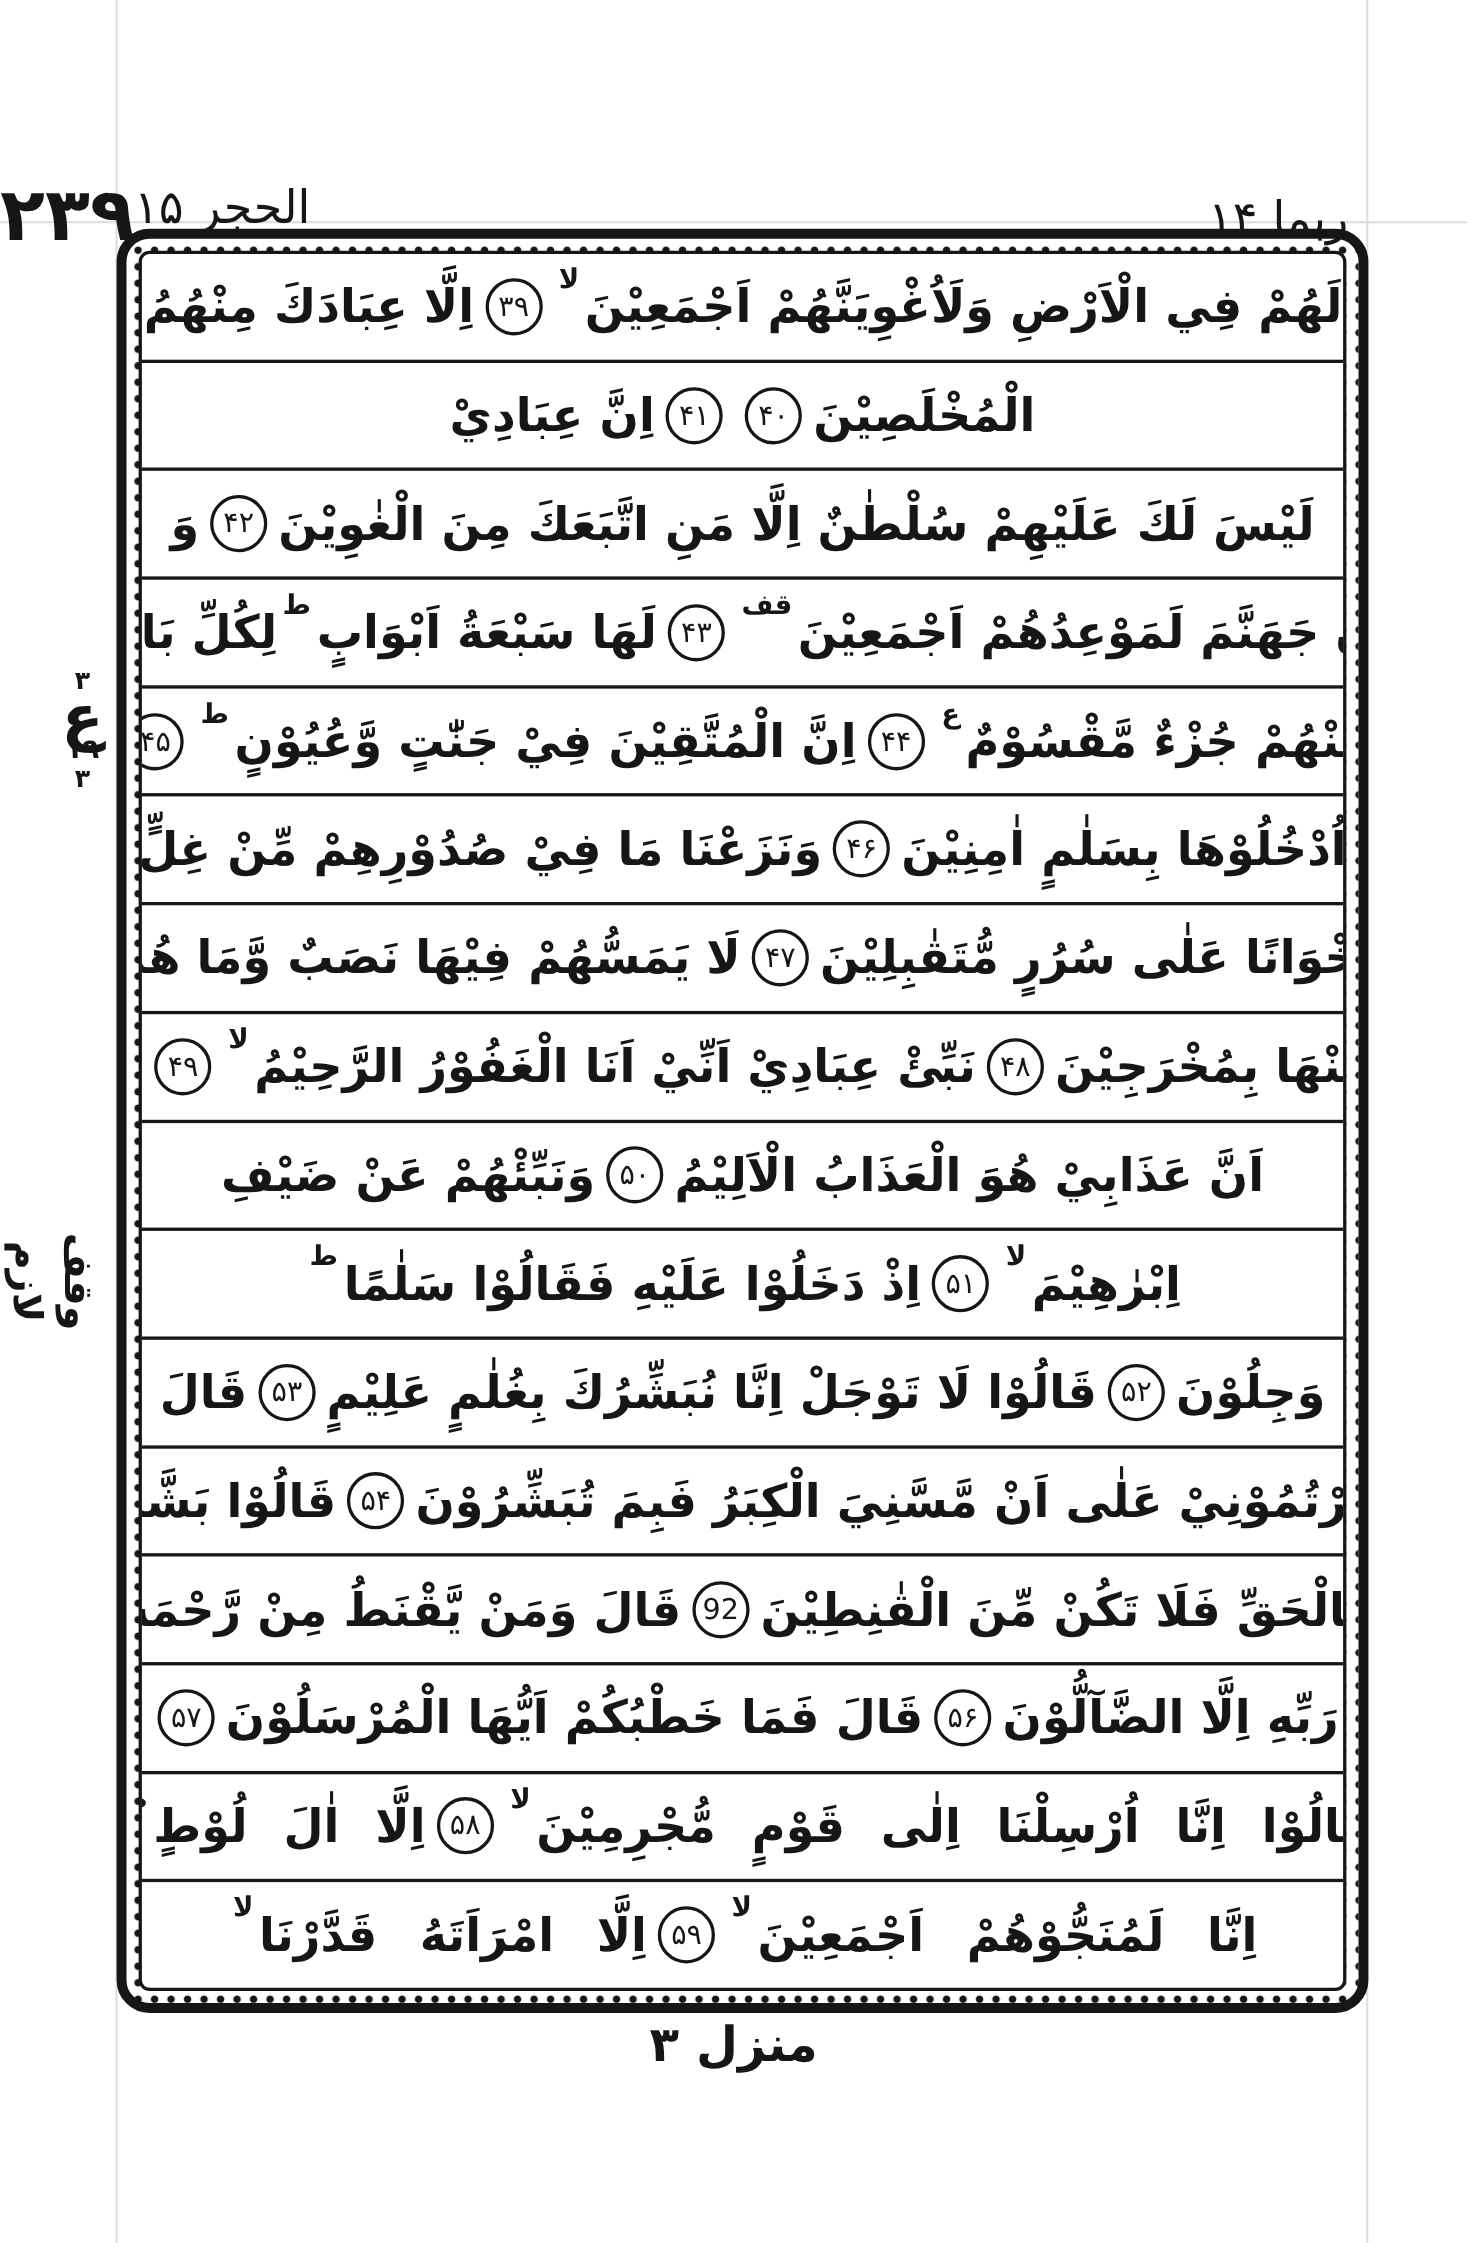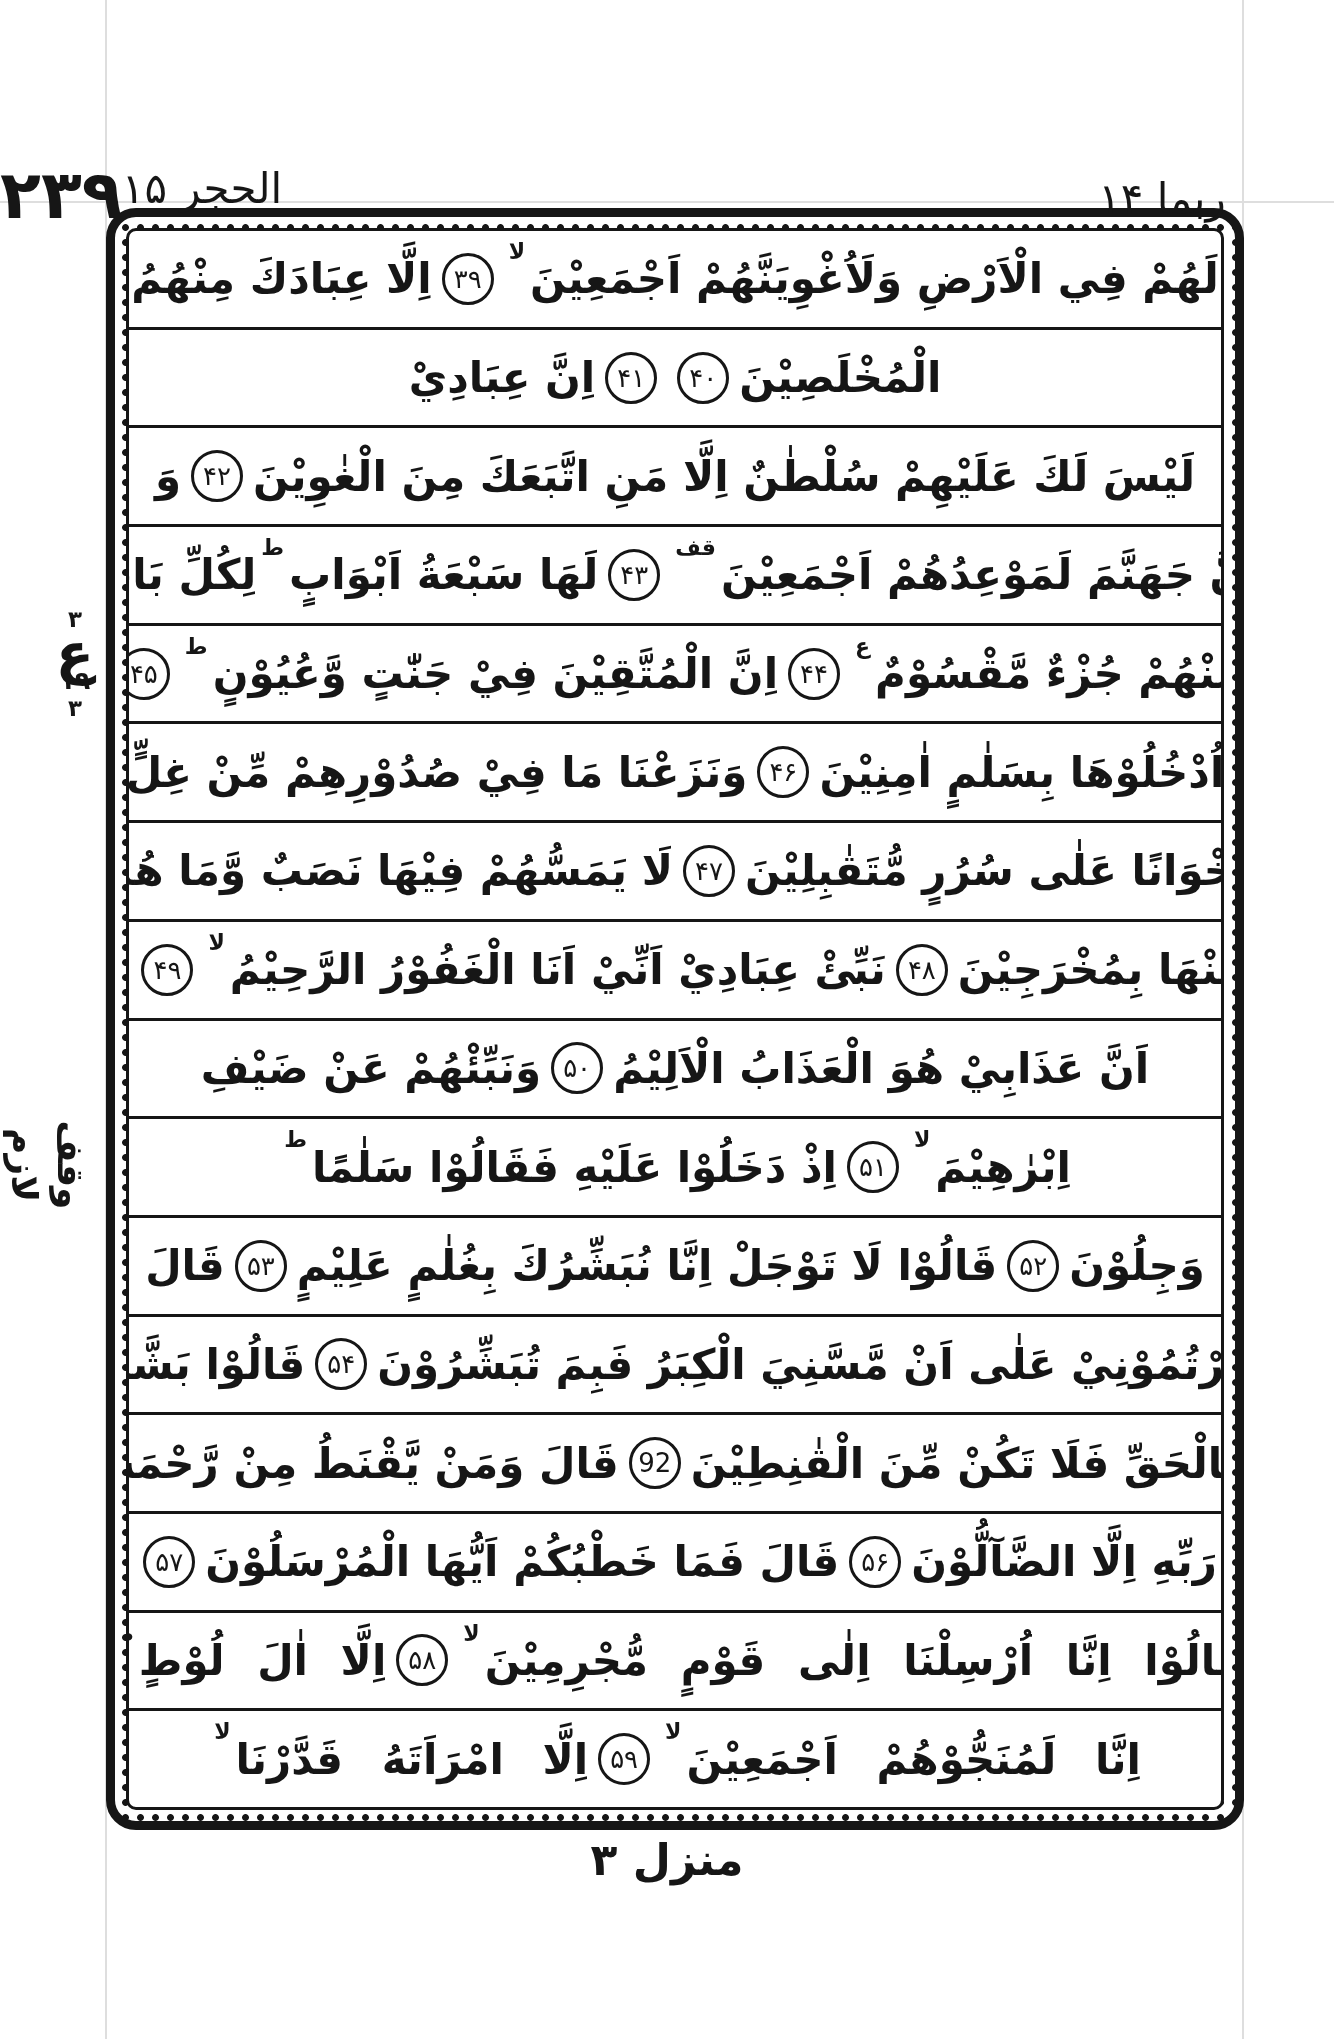--- a/index.html
+++ b/index.html
@@ -50,21 +50,21 @@
   .line-row:last-child{border-bottom:none;}
   .line-row:nth-child(15){word-spacing:18px;}
   .line-row:nth-child(16){word-spacing:24px;}
   .ayah-text{display:inline-block;}
   .verse-circle{
     display:inline-flex;align-items:center;justify-content:center;flex:none;
     width:46px;height:46px;border:3px solid var(--ink);border-radius:50%;
     font-size:26px;font-weight:normal;margin:0 10px;text-align:center;
   }
   .waqf-mark{
-    flex:none;font-size:22px;font-weight:bold;
+    flex:none;font-size:25px;font-weight:bold;
     align-self:flex-start;margin:8px 5px 0 5px;
   }
 
   
   .ruku{position:absolute;left:38px;top:608px;width:74px;text-align:center;z-index:2;direction:rtl;}
   .ruku .r-top{font-size:23px;font-weight:bold;line-height:1;}
   .ruku .r-ain{font-size:56px;font-weight:bold;line-height:.8;}
   .ruku .r-count{font-size:25px;font-weight:bold;line-height:1;margin-top:-8px;}
   .ruku .r-bottom{font-size:23px;font-weight:bold;line-height:1;margin-top:4px;}
   .waqf-note{

